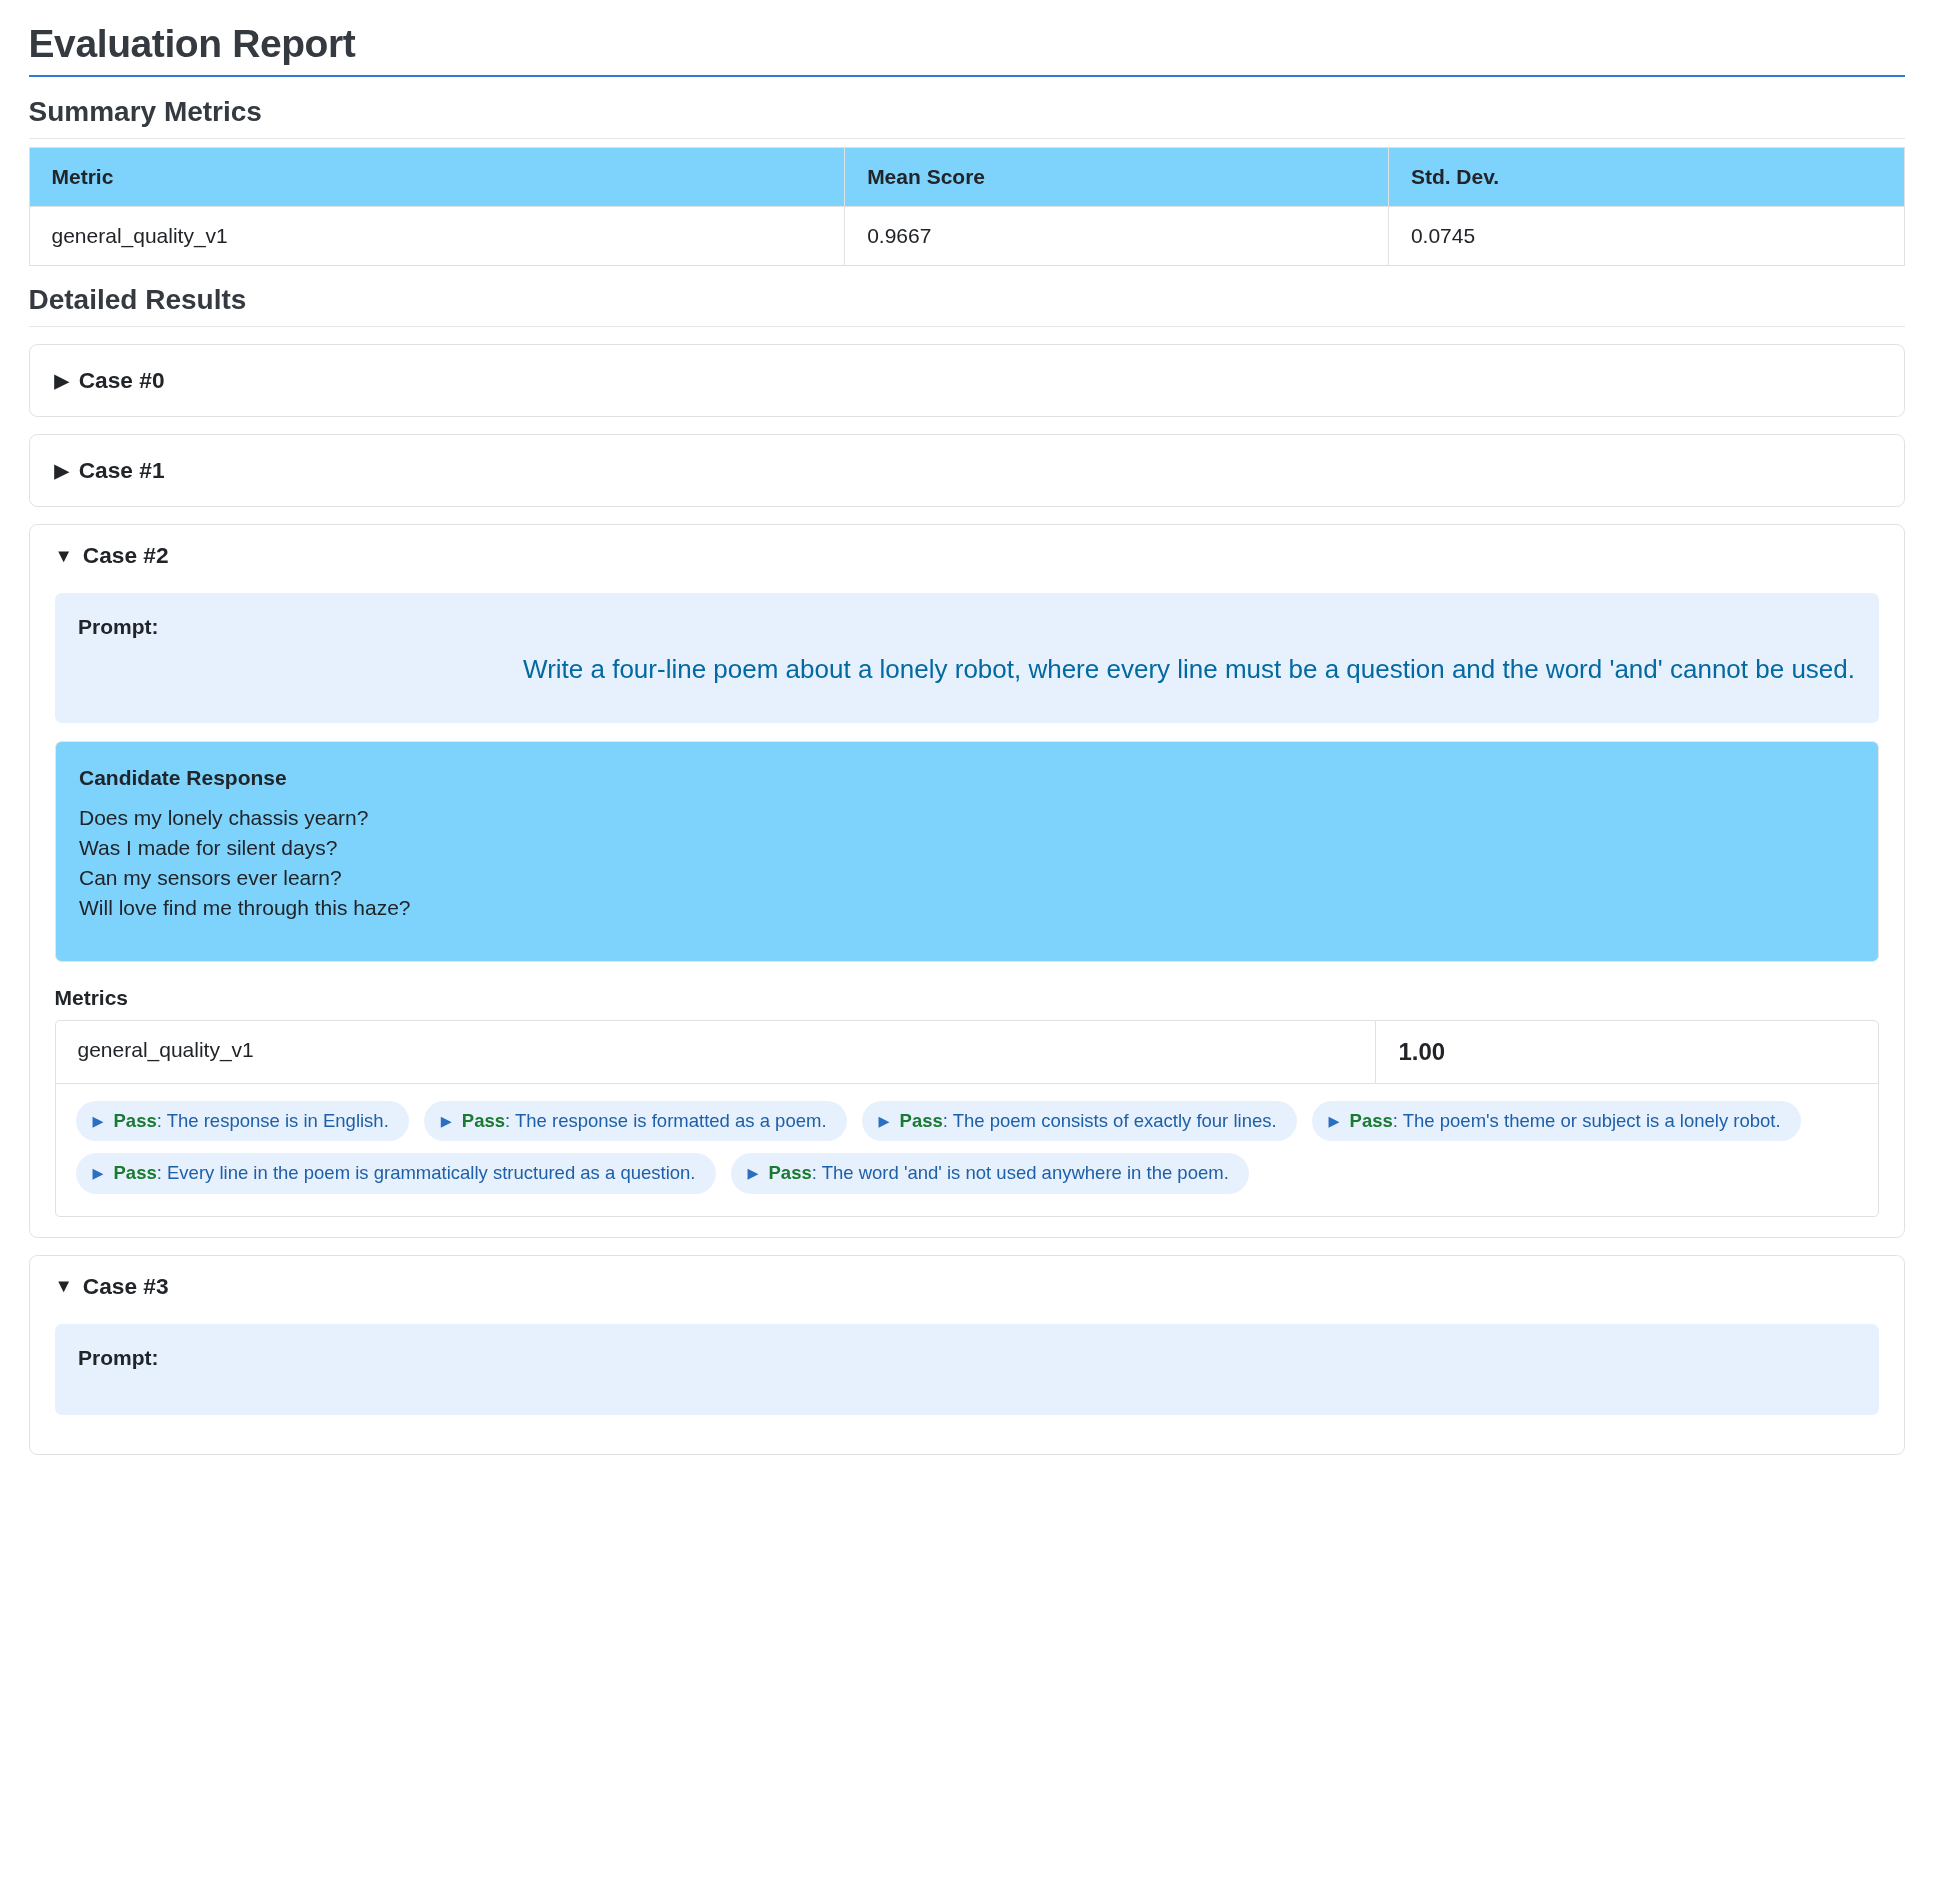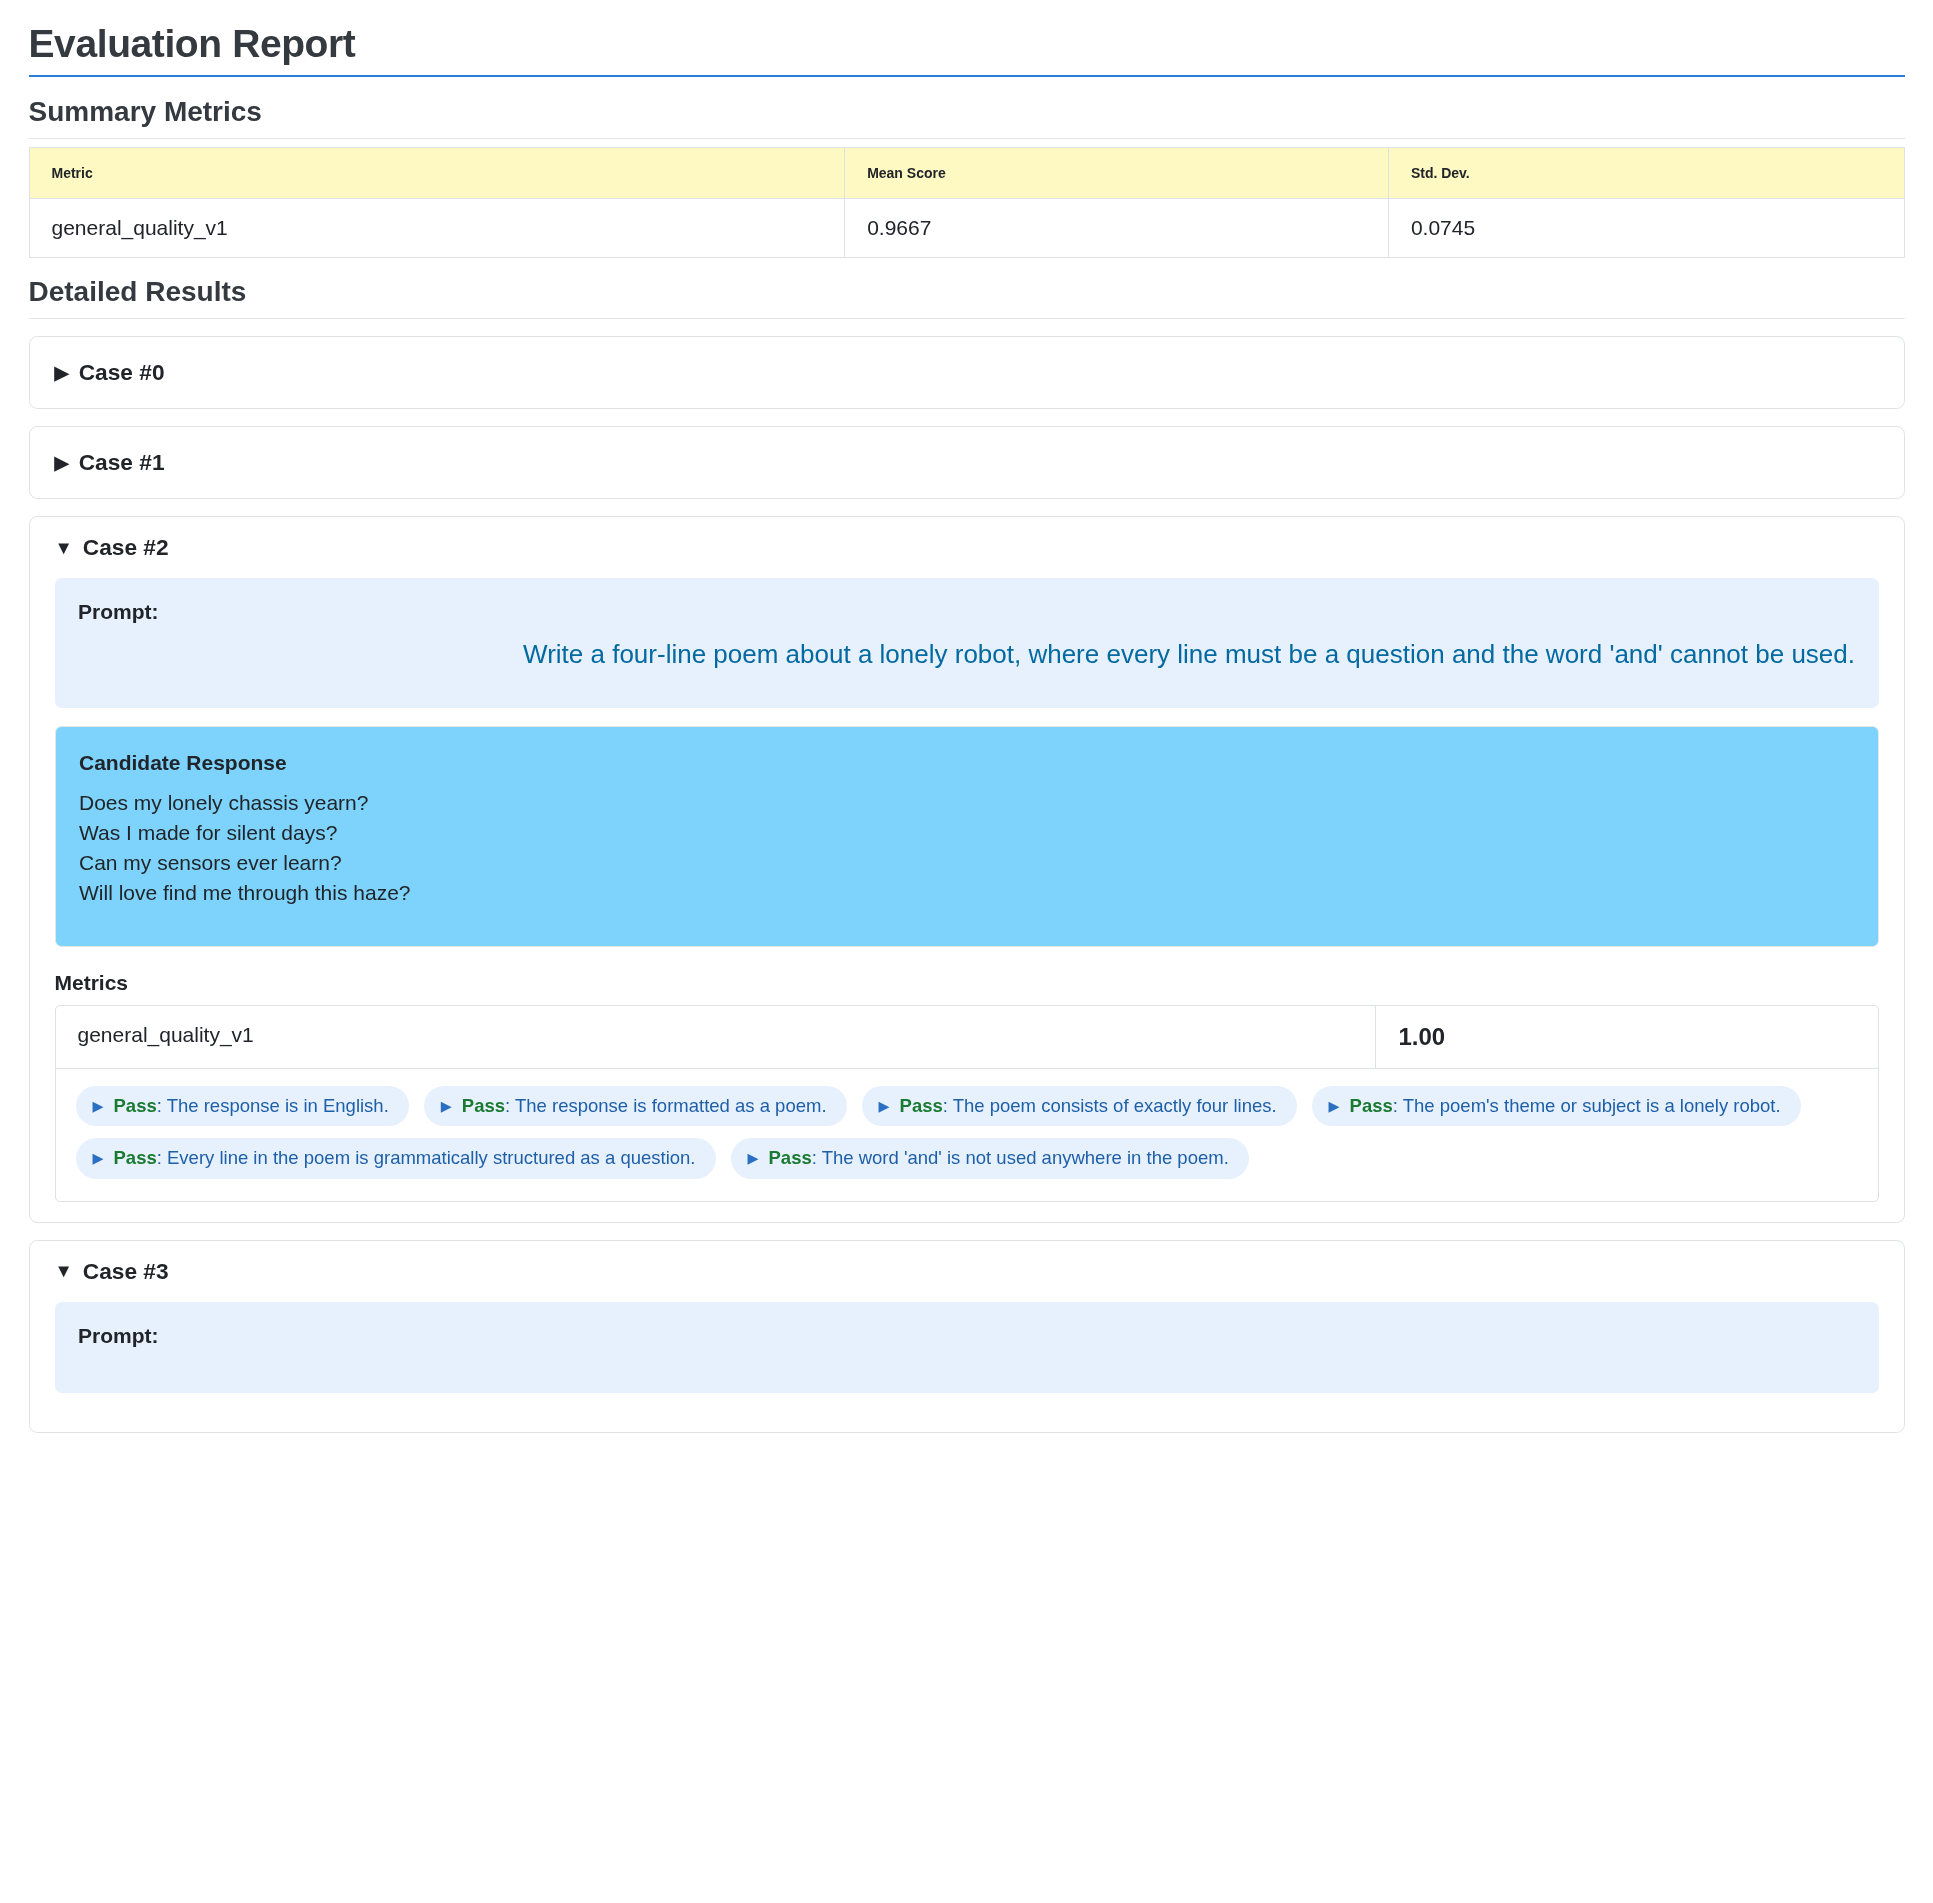--- a/index.html
+++ b/index.html
@@ -33,23 +33,23 @@
     border-bottom: 0.8px solid #e3e5e8;
   }
   
   table.summary {
     width: 100%;
     border-collapse: collapse;
     table-layout: fixed;
     margin-top: 6.7px;
   }
   table.summary th {
-    background: #fef9c3;
+    background: #7dd3fc;
     text-align: left;
-    font-size: 14px;
+    font-size: 21px;
     font-weight: bold;
     color: #212529;
     padding: 17px 22px;
     border: 0.8px solid #dfe2e5;
   }
   table.summary td {
     font-size: 21px;
     padding: 17px 22px;
     border: 0.8px solid #dfe2e5;
     color: #212529;
@@ -76,21 +76,21 @@
     gap: 10px;
     cursor: pointer;
     user-select: none;
   }
   .tri {
     font-size: 18.5px;
     line-height: 1;
     color: #212529;
     display: inline-block;
   }
-  .case-body { margin-top: 17px; }
+  .case-body { margin-top: 24px; }
 
   .prompt-box {
     background: #e7f1fd;
     border-radius: 6.7px;
     padding: 22px 23.5px 34px 23.5px;
     margin-bottom: 18.5px;
   }
   .prompt-label {
     font-size: 21px;
     font-weight: bold;

